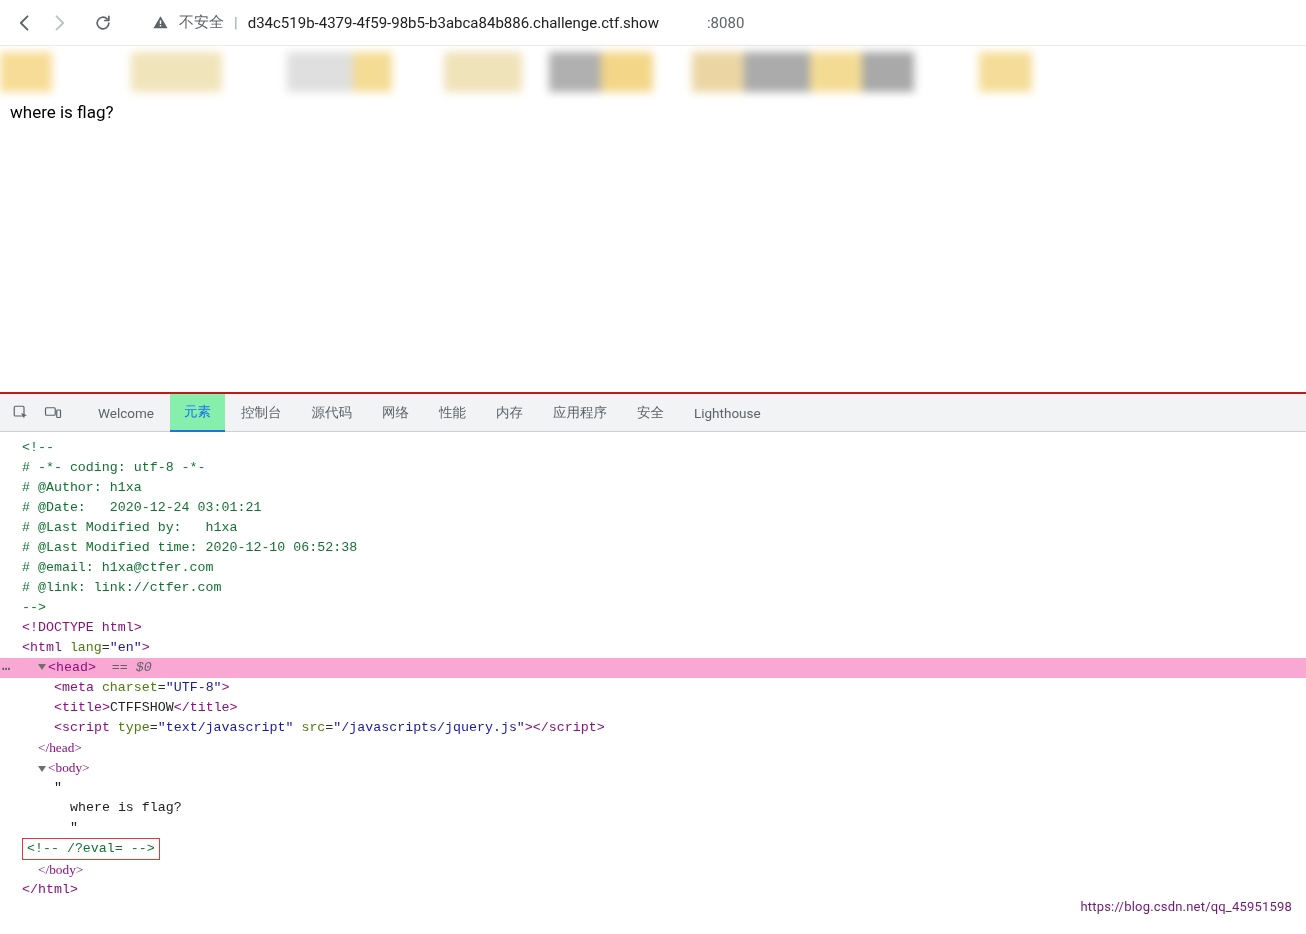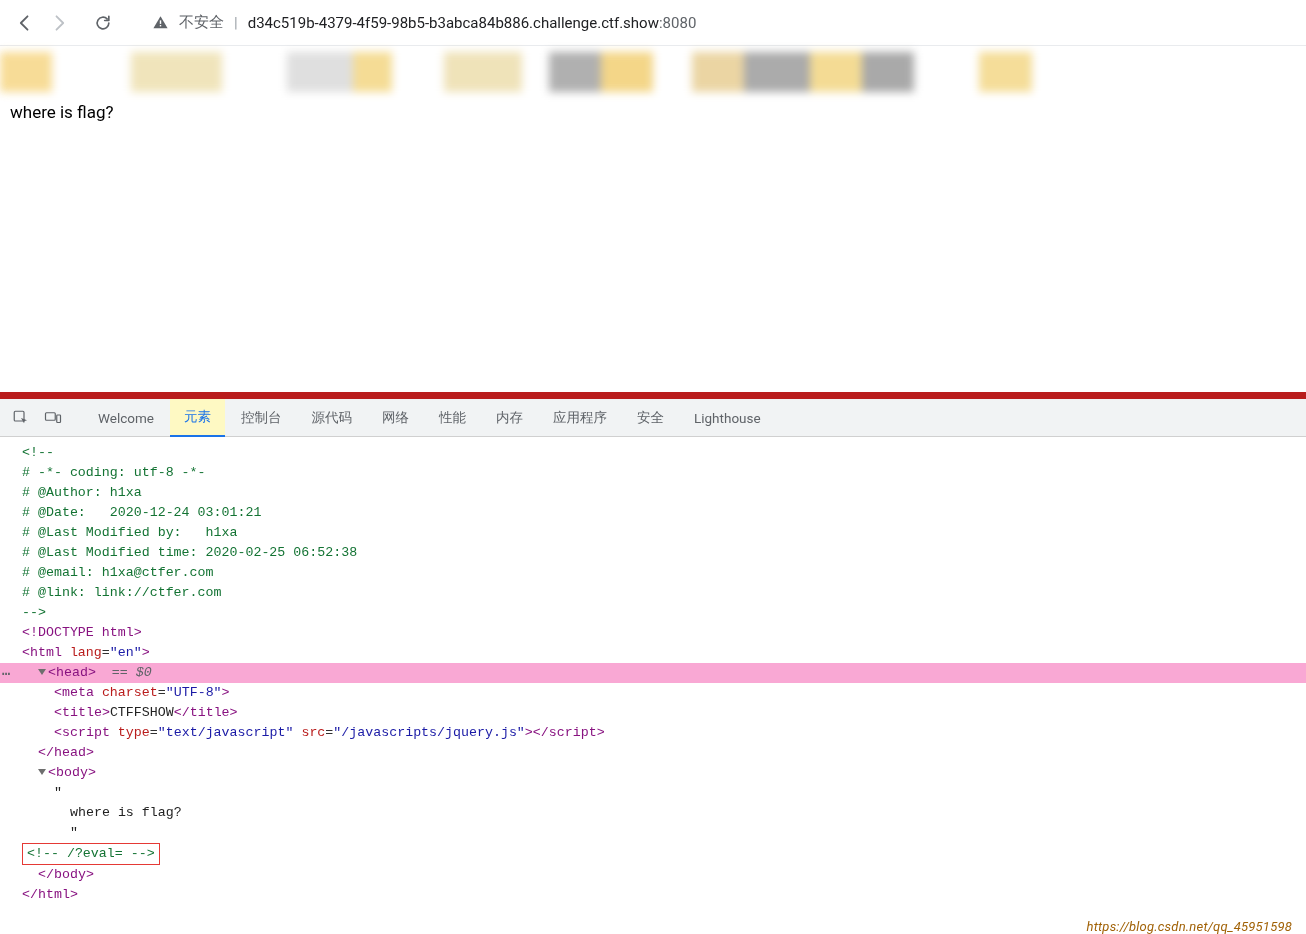--- a/index.html
+++ b/index.html
@@ -44,21 +44,21 @@
     padding: 0 14px;
     gap: 10px;
     color: #5f6368;
     font-size: 15px;
     margin-left: 18px;
   }
   .omnibox .warn-icon svg { width: 17px; height: 17px; fill: #5f6368; }
   .omnibox .warn-text { color: #5f6368; }
   .omnibox .sep { color: #9aa0a6; }
   .omnibox .url { color: #202124; }
-  .omnibox .url .port { color: #5f6368; }
+  .omnibox .url .port { color: #5f6368; margin-left: 48px; }
 
   
   .blurbar {
     height: 40px;
     background:
       linear-gradient(90deg,
         #f7d98c 0 4%, #fff 4% 10%,
         #efe2b4 10% 17%, #fff 17% 22%, #dcdcdc 22% 27%,
         #f4d98a 27% 30%, #fff 30% 34%, #eee0b2 34% 40%,
         #fff 40% 42%, #a8a8a8 42% 46%, #f3d27c 46% 50%,
@@ -73,21 +73,21 @@
   
   .page {
     height: 300px;
     padding: 10px 10px;
     font-size: 17px;
     color: #000;
   }
 
   
   .devtools {
-    border-top: 7px solid #b91c1c;
+    border-top: 2px solid #b91c1c;
     background: #fff;
     font-size: 13px;
   }
   .dt-tabs {
     display: flex;
     align-items: center;
     height: 38px;
     border-bottom: 1px solid #d0d0d0;
     background: #f1f3f4;
     padding: 0 6px;
@@ -106,71 +106,70 @@
     padding: 0 14px;
     height: 38px;
     display: flex;
     align-items: center;
     color: #5f6368;
     font-size: 13.5px;
   }
   .dt-tab.active {
     color: #1a73e8;
     border-bottom: 2px solid #1a73e8;
-    background: #fef9c3;
+    background: #86efac;
   }
 
   .dom-panel {
     padding: 6px 0 10px 22px;
     font-family: Consolas, "Courier New", monospace;
     font-size: 13.3px;
     line-height: 20px;
     color: #303030;
   }
   .green { color: #137333; }
   .tag { color: #881280; }
-  .attr-name { color: #b91c1c; }
+  .attr-name { color: #4d7c0f; }
   .attr-val { color: #1a1aa6; }
   .text-node { color: #222; }
   .selvar { color: #5f6368; font-style: italic; }
 
   .code-line { white-space: pre; }
   .selected-row {
     background: #f9a8d4;
     position: relative;
     padding-left: 22px;
     margin-left: -22px;
   }
   .selected-row::before {
     content: '⋯';
     position: absolute;
     left: 2px;
     top: 1px;
     color: #5f6368;
     font-size: 14px;
   }
   .tri { display:inline-block; width:0;height:0;border-left:4px solid transparent;border-right:4px solid transparent;border-top:6px solid #6e6e6e;margin-right:2px;vertical-align:middle; }
-  .indent1 { padding-left: 16px; }
+  .indent1 { padding-left: 16px; font-family: Liberation Serif, serif; }
   .indent2 { padding-left: 32px; }
   .indent3 { padding-left: 48px; }
 
   .highlight-box {
     display: inline-block;
     border: 1.5px solid #e53935;
     padding: 0 4px;
   }
 
   .watermark {
     position: fixed;
     right: 14px;
-    bottom: 0;
-    color: #a16207;
+    bottom: 20px;
+    color: #701a75;
     font-size: 13px;
     letter-spacing: 0.2px;
-    font-style: italic;
   }
 
   svg { display: block; }
 </style>
 </head>
 <body>
 
 <div class="toolbar">
   <div class="nav-btn">
     <svg viewBox="0 0 24 24">
@@ -234,21 +233,21 @@
     <div class="dt-tab">安全</div>
     <div class="dt-tab">Lighthouse</div>
   </div>
 
   <div class="dom-panel">
     <div class="code-line green">&lt;!--</div>
     <div class="code-line green"># -*- coding: utf-8 -*-</div>
     <div class="code-line green"># @Author: h1xa</div>
     <div class="code-line green"># @Date:   2020-12-24 03:01:21</div>
     <div class="code-line green"># @Last Modified by:   h1xa</div>
-    <div class="code-line green"># @Last Modified time: 2020-02-25 06:52:38</div>
+    <div class="code-line green"># @Last Modified time: 2020-12-10 06:52:38</div>
     <div class="code-line green"># @email: h1xa@ctfer.com</div>
     <div class="code-line green"># @link: link://ctfer.com</div>
     <div class="code-line green"></div>
     <div class="code-line green">--&gt;</div>
 
     <div class="code-line"><span class="tag">&lt;!DOCTYPE html&gt;</span></div>
 
     <div class="code-line"><span class="tag">&lt;<span>html</span></span> <span class="attr-name">lang</span>=<span class="attr-val">"en"</span><span class="tag">&gt;</span></div>
 
     <div class="code-line selected-row">  <span class="tri"></span><span class="tag">&lt;<span>head</span>&gt;</span>  <span class="selvar">== $0</span></div>

